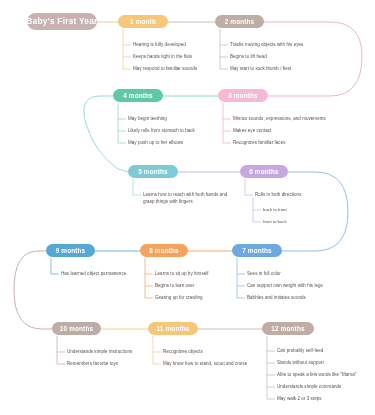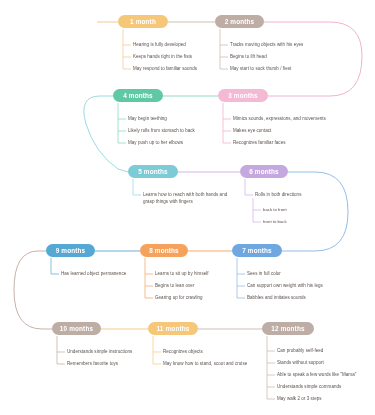--- a/index.html
+++ b/index.html
@@ -130,20 +130,23 @@
 
     <path d="M51 258 L51 274 M51 274 L59 274" stroke="#56a8d4" stroke-width="0.7" fill="none"></path>
 
     <path d="M57 336 L57 352 M57 352 L65 352 M57 364 L65 364 M57 352 L57 364" stroke="#c0a8a2" stroke-width="0.7" fill="none"></path>
 
     <path d="M153 336 L153 352 M153 352 L161 352 M153 364 L161 364 M153 352 L153 364" stroke="#f6c778" stroke-width="0.7" fill="none"></path>
 
     <path d="M267 336 L267 351 M267 351 L275 351 M267 363 L275 363 M267 375 L275 375 M267 387 L275 387 M267 399 L275 399 M267 351 L267 399" stroke="#c5b6ac" stroke-width="0.7" fill="none"></path>
   </svg>
 
+  <div class="root-node" style="left:27px; top:13px; width:70px;">
+    <span>Baby's First Year</span>
+  </div>
 
   <div class="node" style="left:118px; top:15px; width:50px; background:#f6c778;">
     <span>1 month</span>
   </div>
   <div class="leaf" style="left:133px; top:42px;">Hearing is fully developed</div>
   <div class="leaf" style="left:133px; top:54px;">Keeps hands tight in the fists</div>
   <div class="leaf" style="left:133px; top:66px;">May respond to familiar sounds</div>
 
   <div class="node" style="left:215px; top:15px; width:49px; background:#bdada4;">
     <span>2 months</span>

